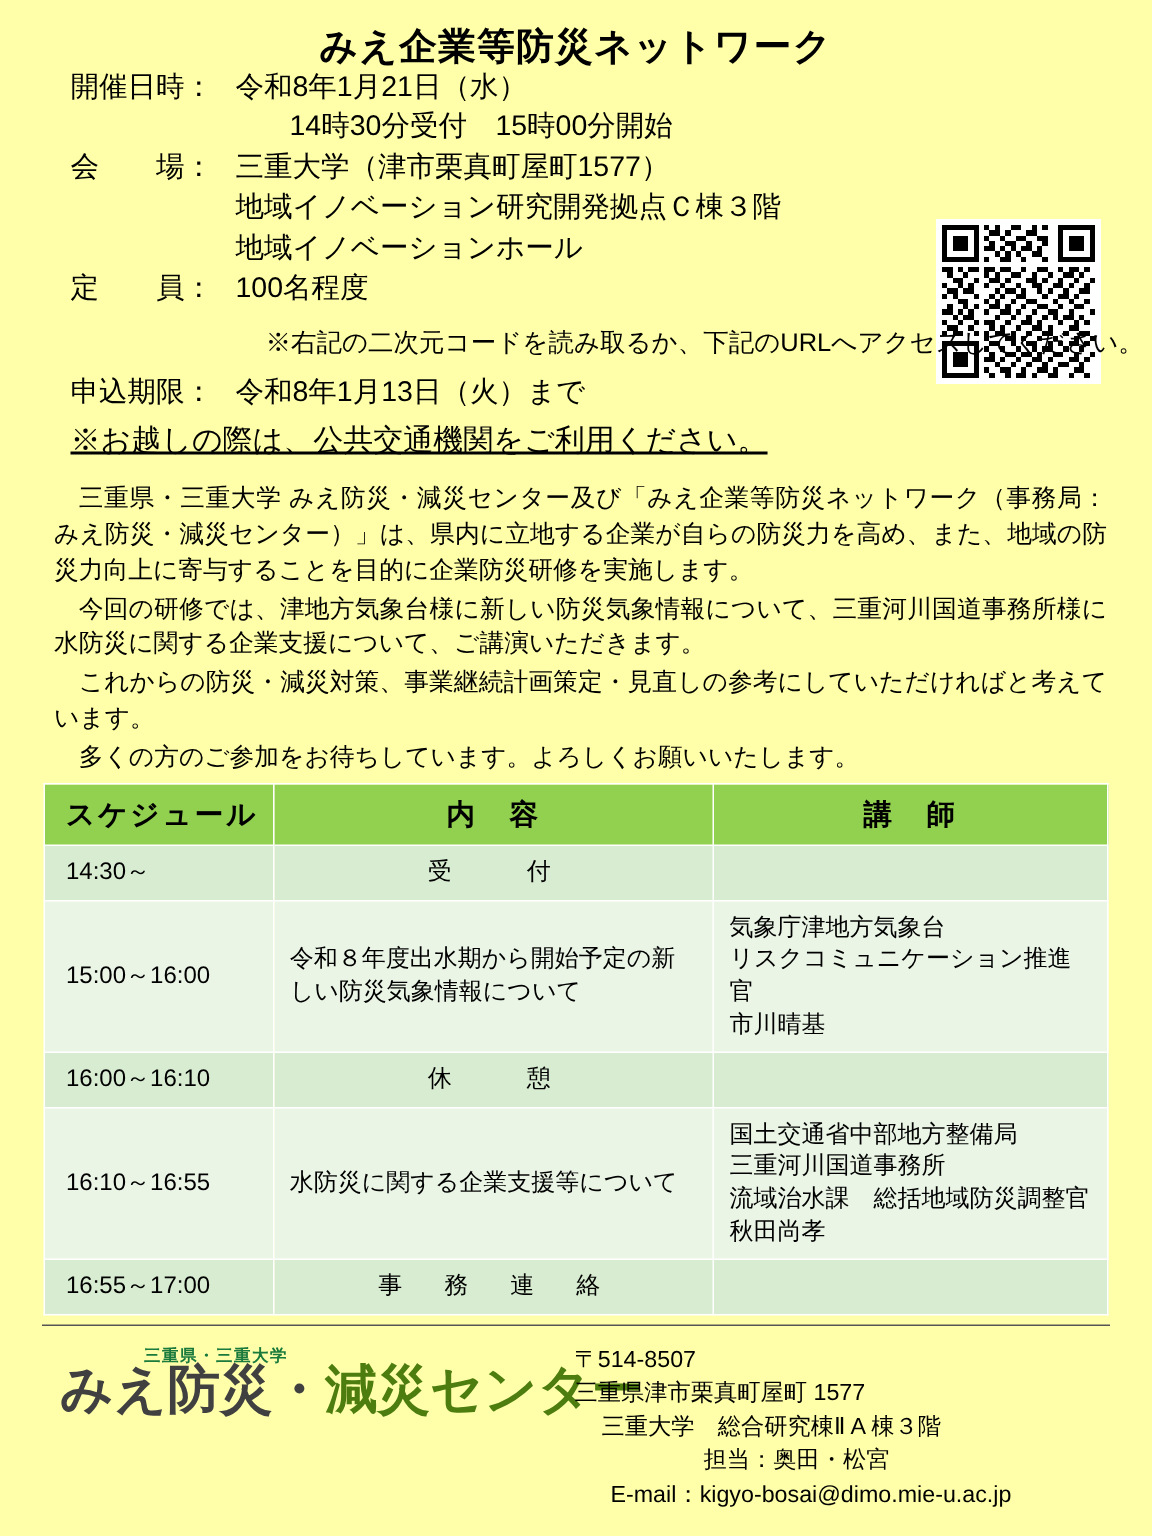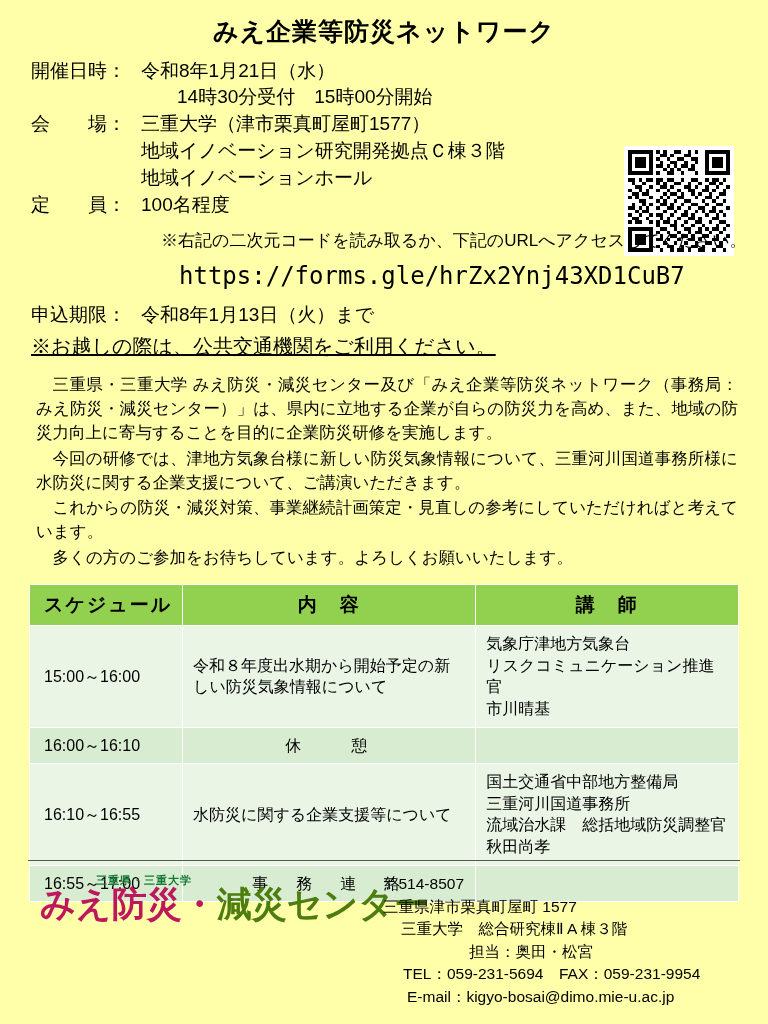--- a/index.html
+++ b/index.html
@@ -33,22 +33,21 @@
     line-height: 1.1;
   }
   .main-title {
     font-size: 34px;
     font-weight: bold;
     letter-spacing: 2px;
     margin-top: 8px;
     line-height: 1.1;
   }
   .info-block {
-    margin-top: 12px;
-    padding-left: 31px;
+    padding-left: 47px;
     font-size: 19px;
     line-height: 1.42;
     position: relative;
   }
   .info-row {
     display: flex;
     align-items: flex-start;
   }
   .info-label {
     width: 110px;
@@ -102,21 +101,21 @@
     padding-right: 30px;
     font-size: 16.5px;
     line-height: 1.45;
     text-align: justify;
   }
   .body-text p {
     margin: 0 0 2px 0;
     text-indent: 1em;
   }
   table.schedule {
-    margin: 14px auto 0 auto;
+    margin: 4px auto 0 auto;
     width: 710px;
     border-collapse: collapse;
     font-size: 16px;
   }
   table.schedule th {
     background: #92d050;
     border: 1px solid #ffffff;
     font-size: 19px;
     font-weight: bold;
     padding: 7px 4px;
@@ -157,21 +156,21 @@
     letter-spacing: 1px;
     margin-left: 56px;
     margin-bottom: -2px;
   }
   .logo-main {
     font-size: 35px;
     font-weight: bold;
     line-height: 1;
     white-space: nowrap;
   }
-  .logo-main .g { color: #be185d; }
+  .logo-main .g { color: #404040; }
   .logo-main .k { color: #4d7c0f; }
   .addr {
     flex: 1;
     font-size: 15.5px;
     line-height: 1.45;
     padding-left: 10px;
   }
   .addr .ind1 { padding-left: 0px; }
   .addr .ind2 { padding-left: 18px; }
   .addr .ind3 { padding-left: 86px; }
@@ -425,21 +424,20 @@
       <div class="info-label">会　　場：</div>
       <div class="info-value">三重大学（津市栗真町屋町1577）</div>
     </div>
     <div class="info-sub2">地域イノベーション研究開発拠点Ｃ棟３階</div>
     <div class="info-sub2">地域イノベーションホール</div>
     <div class="info-row">
       <div class="info-label">定　　員：</div>
       <div class="info-value">100名程度</div>
     </div>
     <div class="note-line">※右記の二次元コードを読み取るか、下記のURLへアクセスしてください。</div>
-    <div class="url-line">https://forms.gle/hrZx2Ynj43XD1CuB7</div>
     <div class="info-row deadline-row">
       <div class="info-label">申込期限：</div>
       <div class="info-value">令和8年1月13日（火）まで</div>
     </div>
     <div class="transport-line">※お越しの際は、公共交通機関をご利用ください。</div>
   </div>
 
   <div class="body-text">
     <p>三重県・三重大学 みえ防災・減災センター及び「みえ企業等防災ネットワーク（事務局：みえ防災・減災センター）」は、県内に立地する企業が自らの防災力を高め、また、地域の防災力向上に寄与することを目的に企業防災研修を実施します。</p>
     <p>今回の研修では、津地方気象台様に新しい防災気象情報について、三重河川国道事務所様に水防災に関する企業支援について、ご講演いただきます。</p>
@@ -449,20 +447,25 @@
 
   <table class="schedule">
     <thead>
       <tr>
         <th class="col-time">スケジュール</th>
         <th class="col-content">内　容</th>
         <th class="col-lecturer">講　師</th>
       </tr>
     </thead>
     <tbody id="schedule-body">
+        <tr class="row-a">
+          <td class="col-time">14:30～</td>
+          <td class="col-content center-sp">受　　付</td>
+          <td class="col-lecturer"></td>
+        </tr>
         <tr class="row-b">
           <td class="col-time">15:00～16:00</td>
           <td class="col-content">令和８年度出水期から開始予定の新しい防災気象情報について</td>
           <td class="col-lecturer">気象庁津地方気象台<br>リスクコミュニケーション推進官<br>市川晴基</td>
         </tr>
         <tr class="row-a">
           <td class="col-time">16:00～16:10</td>
           <td class="col-content center-sp">休　　憩</td>
           <td class="col-lecturer"></td>
         </tr>
@@ -484,18 +487,17 @@
       <div class="logo-small">三重県・三重大学</div>
       <div class="logo-main">
         <span class="g">みえ防災</span><span class="g">・</span><span class="k">減災センター</span>
       </div>
     </div>
     <div class="addr">
       <div class="ind1">〒514-8507</div>
       <div class="ind1">三重県津市栗真町屋町 1577</div>
       <div class="ind2">三重大学　総合研究棟Ⅱ A 棟３階</div>
       <div class="ind3">担当：奥田・松宮</div>
-      <div class="ind4">TEL：059-231-5694　FAX：059-231-9954</div>
       <div class="ind5">E-mail：kigyo-bosai@dimo.mie-u.ac.jp</div>
     </div>
   </div>
 
 </div>
 
 </body></html>

